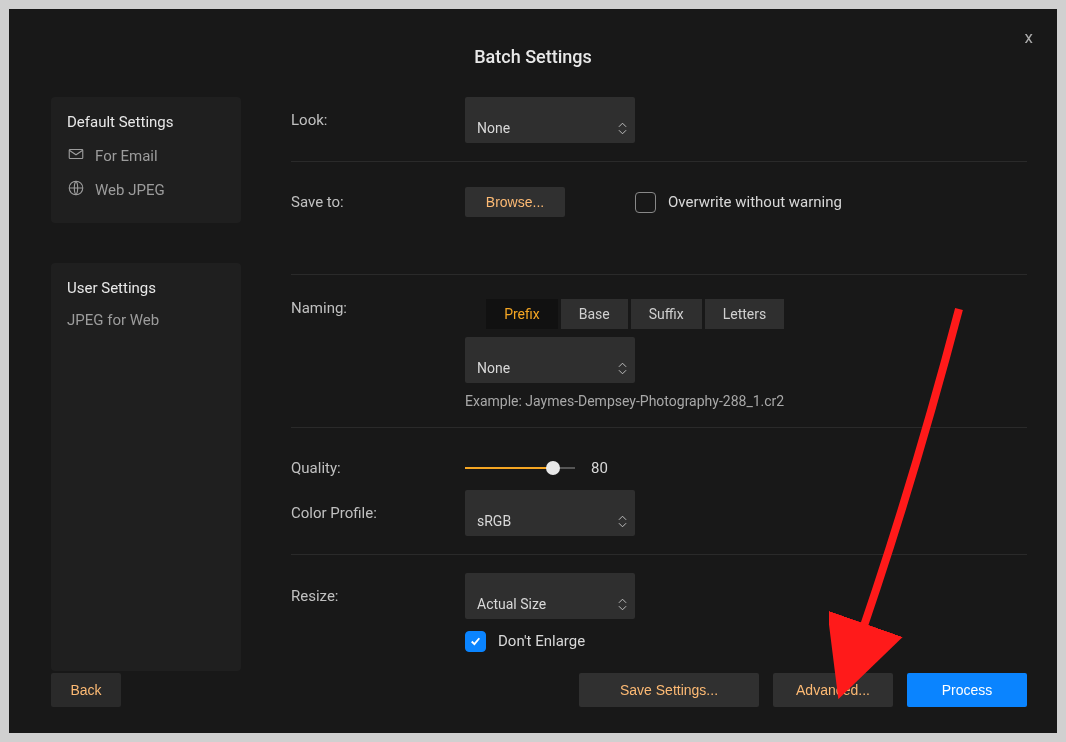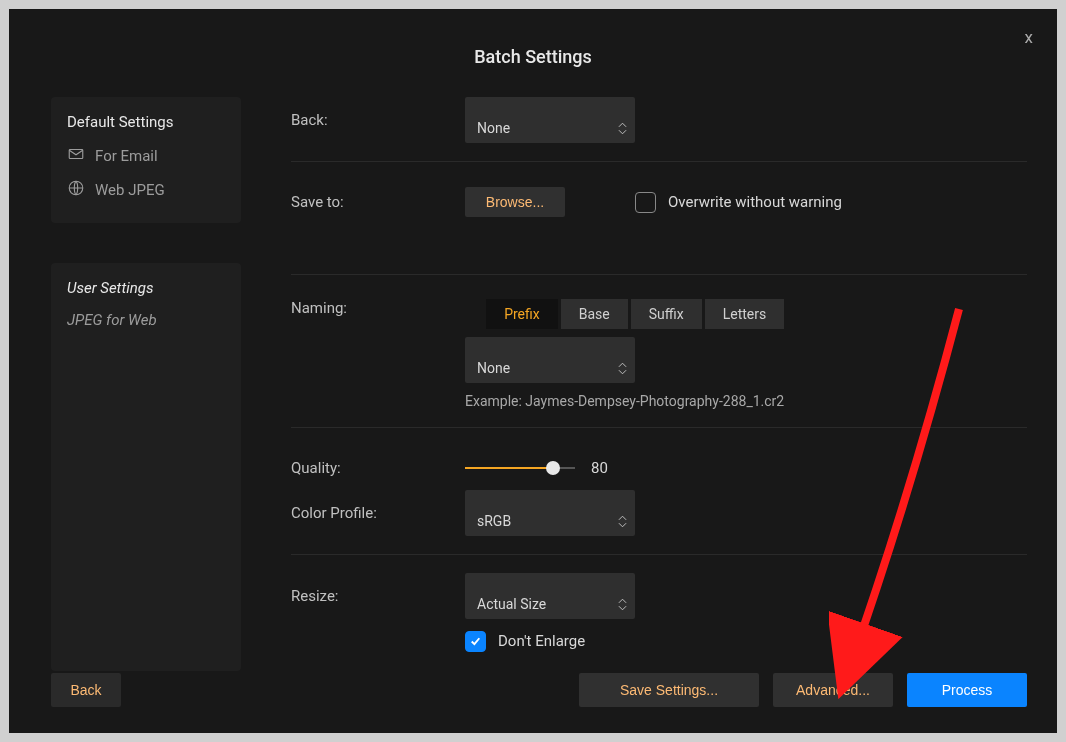--- a/index.html
+++ b/index.html
@@ -7,21 +7,21 @@
   .window{width:100%;height:100%;background:#181818;position:relative;color:#bdbdbd;display:flex;flex-direction:column;}
   .titlebar{height:58px;display:flex;align-items:flex-end;justify-content:center;position:relative;}
   .titlebar h1{margin:0;font-size:18px;font-weight:500;color:#e8e8e8;}
   .close{position:absolute;right:24px;top:18px;color:#aaa;font-size:17px;cursor:pointer;}
   .body{display:flex;flex:1;min-height:0;}
   .sidebar{width:232px;padding:30px 0 0 42px;box-sizing:border-box;}
   .panel{background:#1f1f1f;border-radius:4px;padding:12px 0 16px 0;}
   .panel-header{font-size:15px;color:#e8e8e8;padding:4px 16px 8px 16px;}
   .panel-item{display:flex;align-items:center;gap:10px;padding:6px 16px;color:#9c9c9c;font-size:15px;cursor:pointer;}
   .panel-item svg{width:18px;height:18px;stroke:#9c9c9c;fill:none;stroke-width:1.5;}
-  .user-panel{margin-top:40px;font-style:italic;}
+  .user-panel{margin-top:40px;}
   .main{flex:1;padding:30px 30px 0 50px;box-sizing:border-box;overflow:hidden;}
   .row{display:flex;align-items:center;min-height:44px;}
   .label{width:174px;font-size:15px;color:#c0c0c0;}
   .divider{border:none;border-top:1px solid #2a2a2a;margin:18px 0;}
   .select{background:#2f2f2f;height:30px;width:150px;display:flex;align-items:center;justify-content:space-between;padding:16px 8px 0 12px;color:#d8d8d8;font-size:14px;border-radius:2px;cursor:pointer;}
   .stepper{display:flex;flex-direction:column;gap:1px;}
   .stepper svg{width:9px;height:6px;display:block;}
   .btn{background:#303030;height:30px;padding:0 18px;display:inline-flex;align-items:center;justify-content:center;color:#fdba74;font-size:14px;border-radius:2px;cursor:pointer;border:none;}
   .checkbox{width:19px;height:19px;border:1.5px solid #888;border-radius:4px;display:inline-flex;align-items:center;justify-content:center;cursor:pointer;flex-shrink:0;}
   .checkbox.checked{background:#0a84ff;border-color:#0a84ff;}
@@ -81,21 +81,21 @@
         <div class="panel-header">User Settings</div>
         <div class="panel-item">
           <span>JPEG for Web</span>
         </div>
       </div>
     </div>
 
     <div class="main">
 
       <div class="row">
-        <div class="label">Back:</div>
+        <div class="label">Look:</div>
         <div class="select">
           <span>None</span>
           <span class="stepper">
             <svg viewBox="0 0 10 6">
                   <path d="M1 5l4-4 4 4" stroke="#ccc" fill="none"></path>
                 </svg>
             <svg viewBox="0 0 10 6">
                   <path d="M1 1l4 4 4-4" stroke="#ccc" fill="none"></path>
                 </svg>
           </span>

